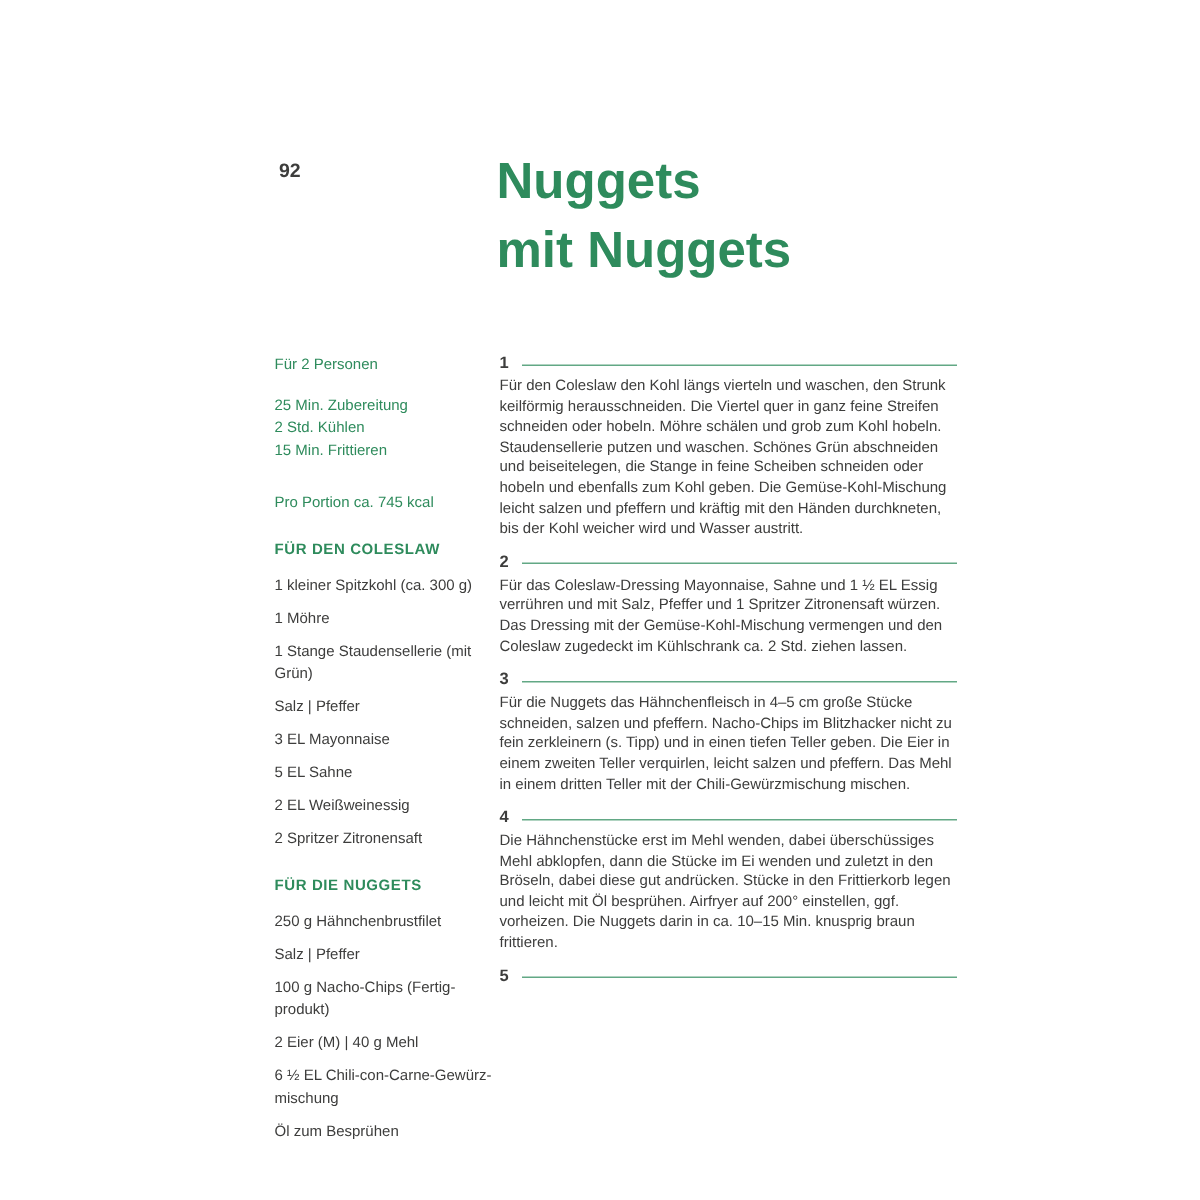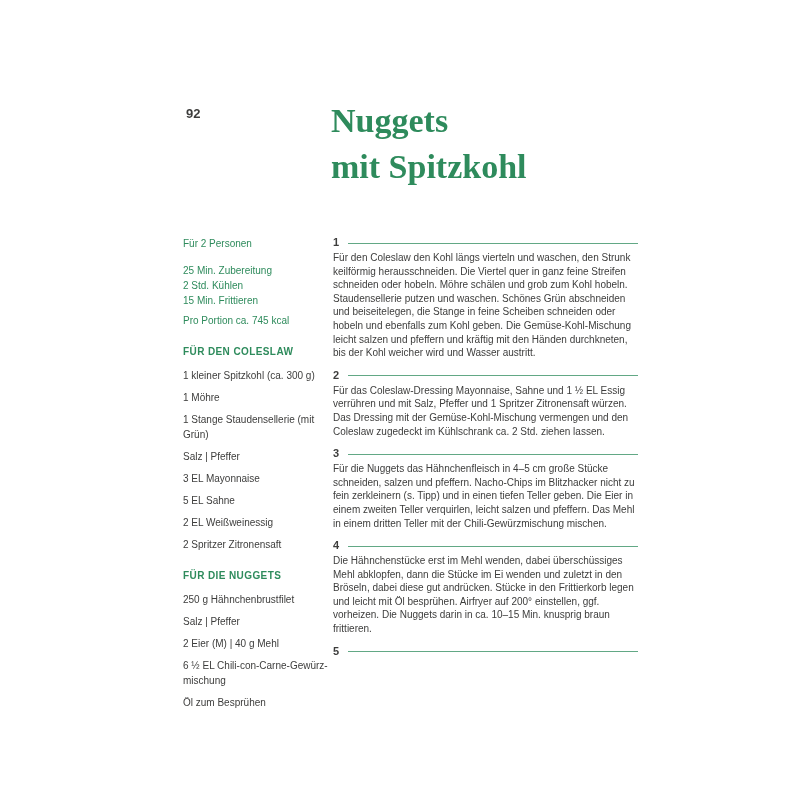--- a/index.html
+++ b/index.html
@@ -11,33 +11,33 @@
   body{font-family:"Liberation Sans", sans-serif;color:var(--ink);}
   .page{position:relative;width:800px;height:644px;background:#fff;}
 
   .page-number{
     position:absolute;left:186px;top:106px;
     font-size:13px;font-weight:bold;color:var(--ink);
   }
 
   .recipe-title{
     position:absolute;left:331px;top:98px;
-    font-family:Liberation Serif, serif;
+    font-family:Liberation Sans, sans-serif;
     font-size:34px;line-height:46px;font-weight:800;
     color:var(--green);letter-spacing:0px;
   }
 
   
   .sidebar{
     position:absolute;left:183px;top:236px;width:146px;
     font-size:10px;line-height:15px;
   }
   .meta{color:var(--green);font-weight:normal;}
   .meta-serving{margin-bottom:12px;}
-  .meta-times{margin-bottom:5px;}
+  .meta-times{margin-bottom:20px;}
   .meta-kcal{margin-bottom:0;}
   .ing-heading{
     color:var(--green);font-weight:bold;font-size:10px;
     letter-spacing:0.4px;margin-top:16px;margin-bottom:9px;
   }
   .ing-list{list-style:none;}
   .ing-list li{
     margin-bottom:7px;white-space:pre-line;color:var(--ink);
   }
 
@@ -61,21 +61,21 @@
     font-size:10px;line-height:13.6px;color:var(--ink);
   }
 </style>
 </head>
 <body>
 
 <div class="page">
 
   <div class="page-number">92</div>
 
-  <h1 class="recipe-title"><span>Nuggets</span><br><span>mit Spitzkohl</span></h1>
+  <h1 class="recipe-title"><span>Nuggets</span><br><span>mit Nuggets</span></h1>
 
   <aside class="sidebar">
     <div class="meta meta-serving">Für 2 Personen</div>
 
     <div class="meta meta-times">
       <div>25 Min. Zubereitung</div>
       <div>2 Std. Kühlen</div>
       <div>15 Min. Frittieren</div>
     </div>
 
@@ -91,20 +91,22 @@
       <li>3 EL Mayonnaise</li>
       <li>5 EL Sahne</li>
       <li>2 EL Weißweinessig</li>
       <li>2 Spritzer Zitronensaft</li>
     </ul>
 
     <h3 class="ing-heading">FÜR DIE NUGGETS</h3>
     <ul class="ing-list">
       <li>250 g Hähnchenbrustfilet</li>
       <li>Salz | Pfeffer</li>
+      <li>100 g Nacho-Chips (Fertig-
+produkt)</li>
       <li>2 Eier (M) | 40 g Mehl</li>
       <li>6 ½ EL Chili-con-Carne-Gewürz-
 mischung</li>
       <li>Öl zum Besprühen</li>
     </ul>
   </aside>
 
   <main class="steps">
 
     <section class="step">

